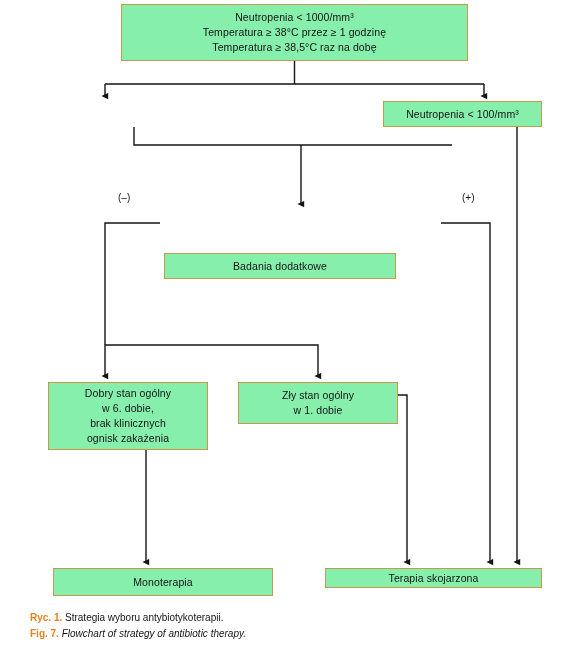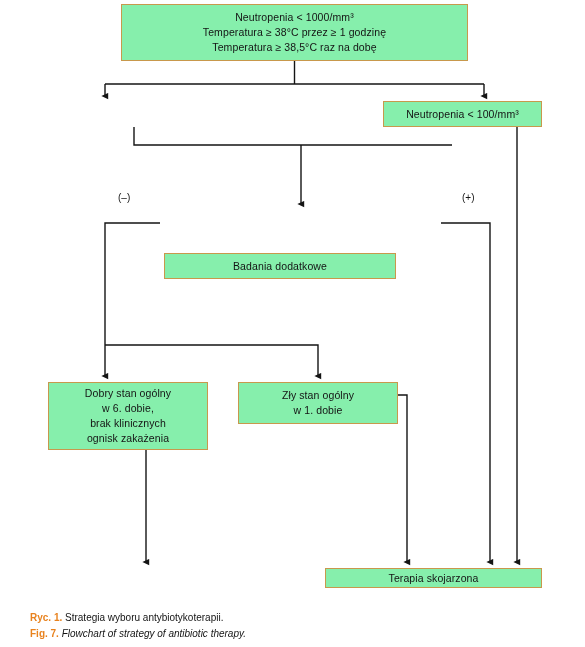--- a/index.html
+++ b/index.html
@@ -147,20 +147,23 @@
 w 6. dobie,
 brak klinicznych
 ognisk zakażenia</span>
   </div>
 
   <div class="node" id="node-bad-state">
     <span class="node-text">Zły stan ogólny
 w 1. dobie</span>
   </div>
 
+  <div class="node" id="node-mono">
+    <span class="node-text">Monoterapia</span>
+  </div>
 
   <div class="node" id="node-combo">
     <span class="node-text">Terapia skojarzona</span>
   </div>
 
   <div class="edge-label" id="label-minus">(–)</div>
   <div class="edge-label" id="label-plus">(+)</div>
 
   <div id="caption">
     <div class="cap-line">

